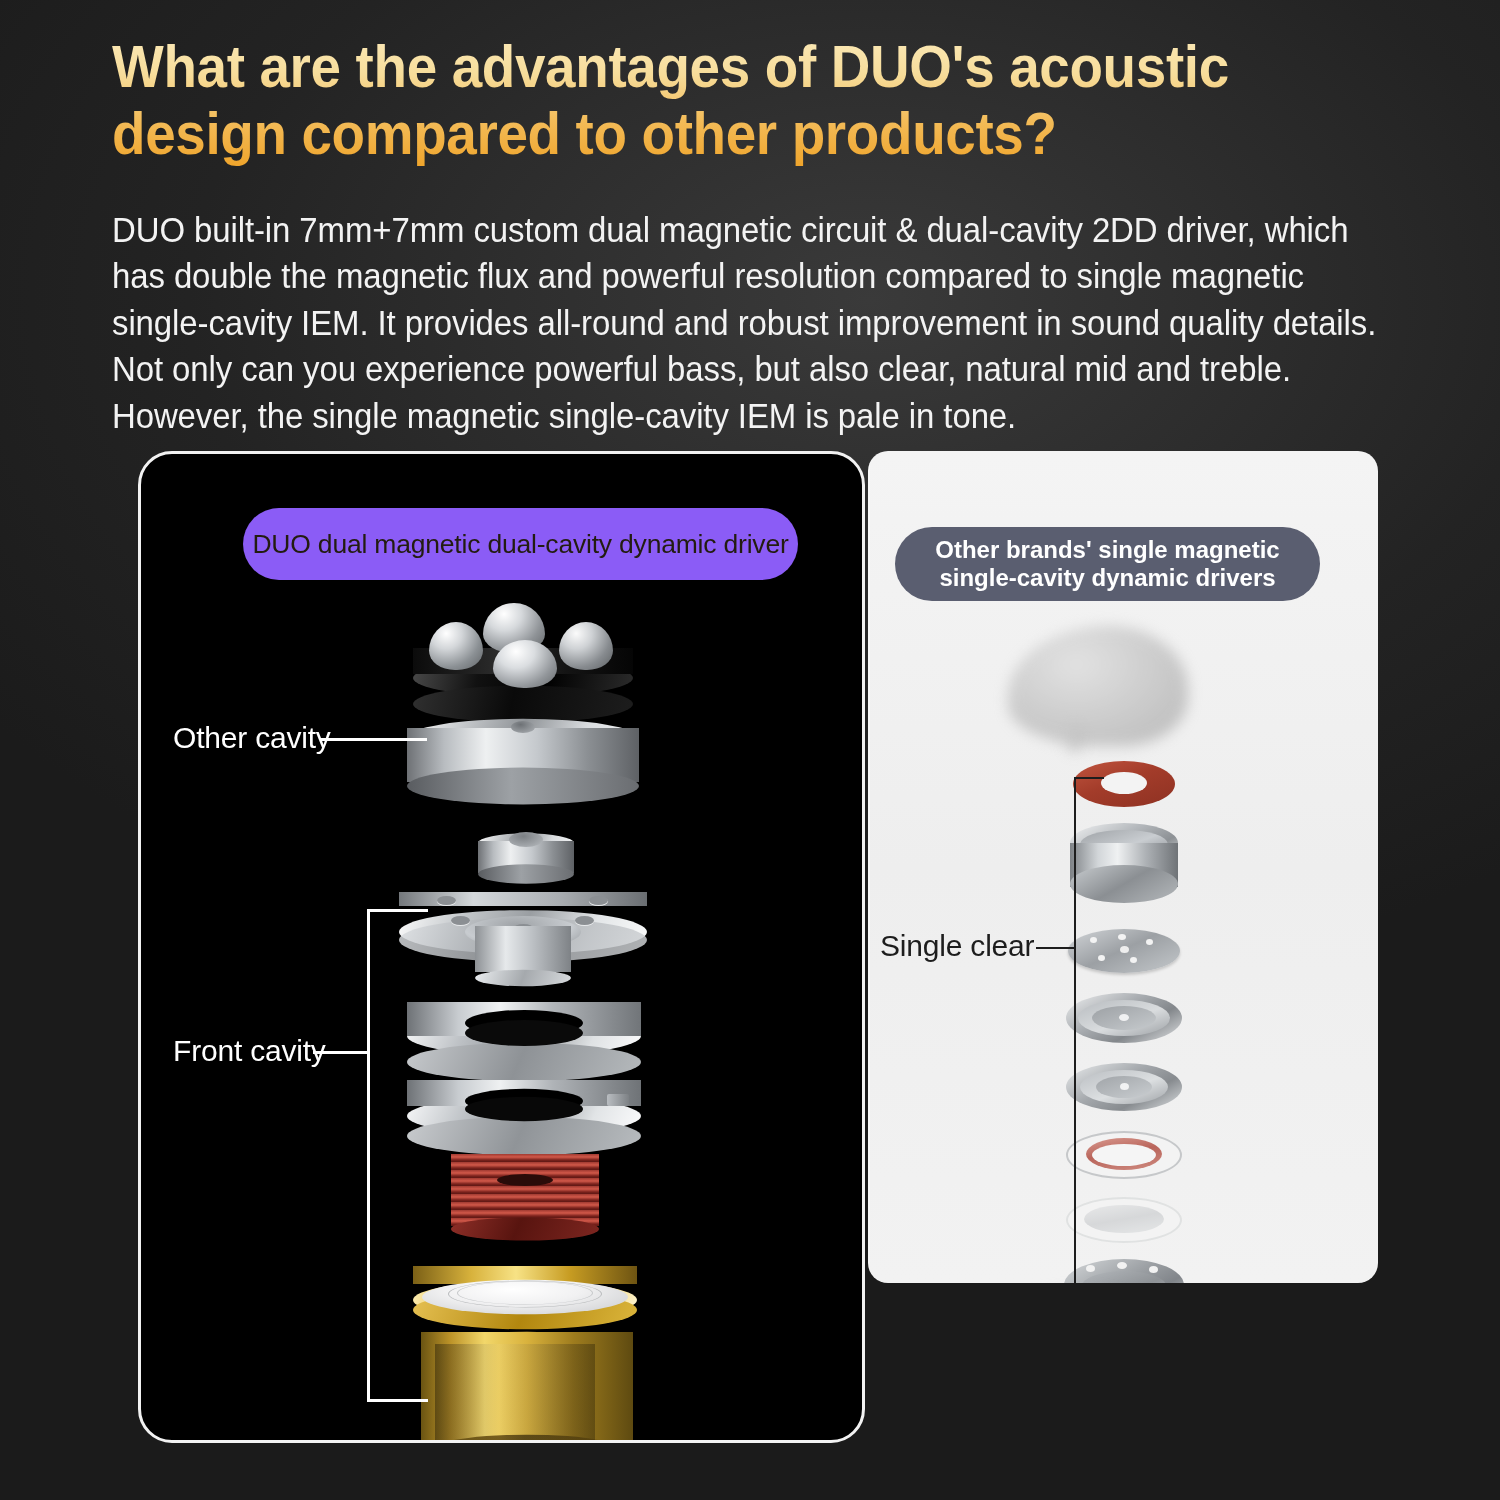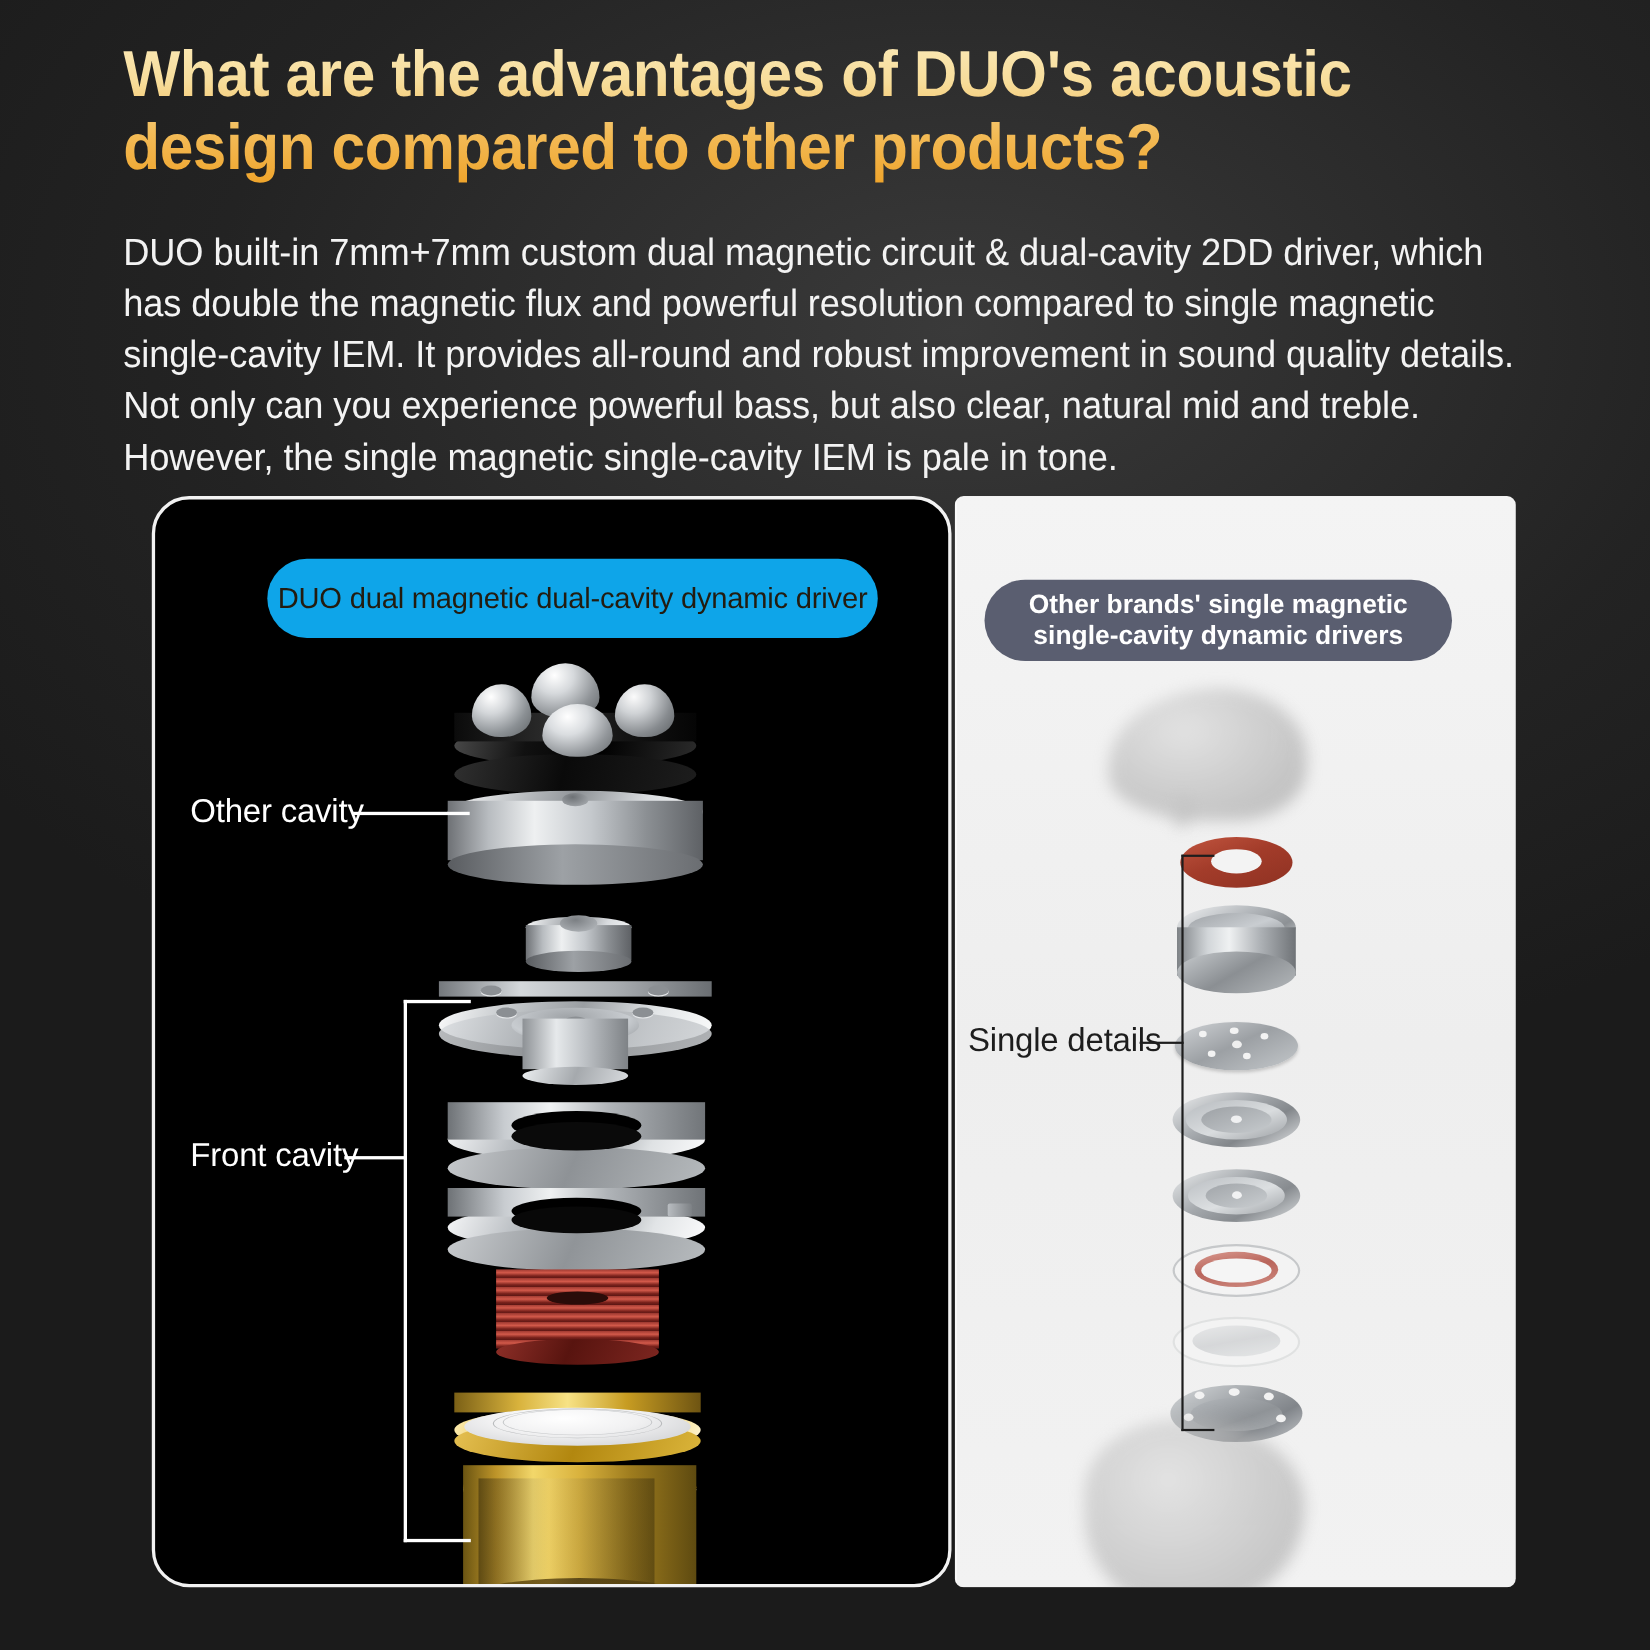--- a/index.html
+++ b/index.html
@@ -35,30 +35,30 @@
     transform:scaleX(0.955);transform-origin:left top;
     letter-spacing:-0.1px;
   }
   
   .panel-left{
     position:absolute;left:138px;top:451px;width:727px;height:992px;
     background:#000;border:3px solid #f2f2f2;border-radius:34px;
     box-sizing:border-box;overflow:hidden;
   }
   .panel-right{
-    position:absolute;left:868px;top:451px;width:510px;height:992px;
-    background:#f1f1f1;border-radius:8px;overflow:hidden;
+    position:absolute;left:868px;top:451px;width:510px;height:832px;
+    background:#f1f1f1;border-radius:20px;overflow:hidden;
     background-image:
       linear-gradient(90deg, rgba(255,255,255,.55) 0 2px, transparent 2px 44px),
       linear-gradient(180deg,#f4f4f4 0%,#eeeeee 50%,#f2f2f2 100%);
   }
   
   .badge-yellow{
     position:absolute;left:102px;top:54px;width:555px;height:72px;
-    background:#0ea5e9;border-radius:36px;
+    background:#8b5cf6;border-radius:36px;
     display:flex;align-items:center;justify-content:center;
     color:#231c10;font-size:26.5px;
     font-family:"Liberation Sans Narrow","Liberation Sans",sans-serif;
     letter-spacing:-0.2px;white-space:nowrap;
   }
   .badge-gray{
     position:absolute;left:27px;top:76px;width:425px;height:74px;
     background:#5a5e70;border-radius:37px;
     display:flex;align-items:center;justify-content:center;
     color:#ffffff;font-size:24px;font-weight:bold;line-height:1.16;
@@ -280,19 +280,19 @@
       <div style="position:absolute;left:22px;top:6px;width:9px;height:7px;border-radius:50%;background:#f2f2f2;"></div>
       <div style="position:absolute;left:53px;top:3px;width:10px;height:7px;border-radius:50%;background:#f2f2f2;"></div>
       <div style="position:absolute;left:85px;top:7px;width:9px;height:7px;border-radius:50%;background:#f2f2f2;"></div>
       <div style="position:absolute;left:12px;top:26px;width:9px;height:7px;border-radius:50%;background:#f2f2f2;"></div>
       <div style="position:absolute;left:96px;top:27px;width:9px;height:7px;border-radius:50%;background:#f2f2f2;"></div>
     </div>
 
     <div class="shell" style="left:118px;top:840px;width:200px;height:170px;border-radius:48% 58% 52% 44%/44% 52% 60% 56%;opacity:.55;"></div>
 
     <div class="callout dark" style="left:12px;top:478px;">
-      <span>Single details</span>
+      <span>Single clear</span>
     </div>
     <div class="lead-h dark" style="left:168px;top:496px;width:40px;"></div>
     <div class="bracket dark" style="left:206px;top:326px;width:28px;height:520px;"></div>
   </div>
 
 </div>
 
 </body></html>

